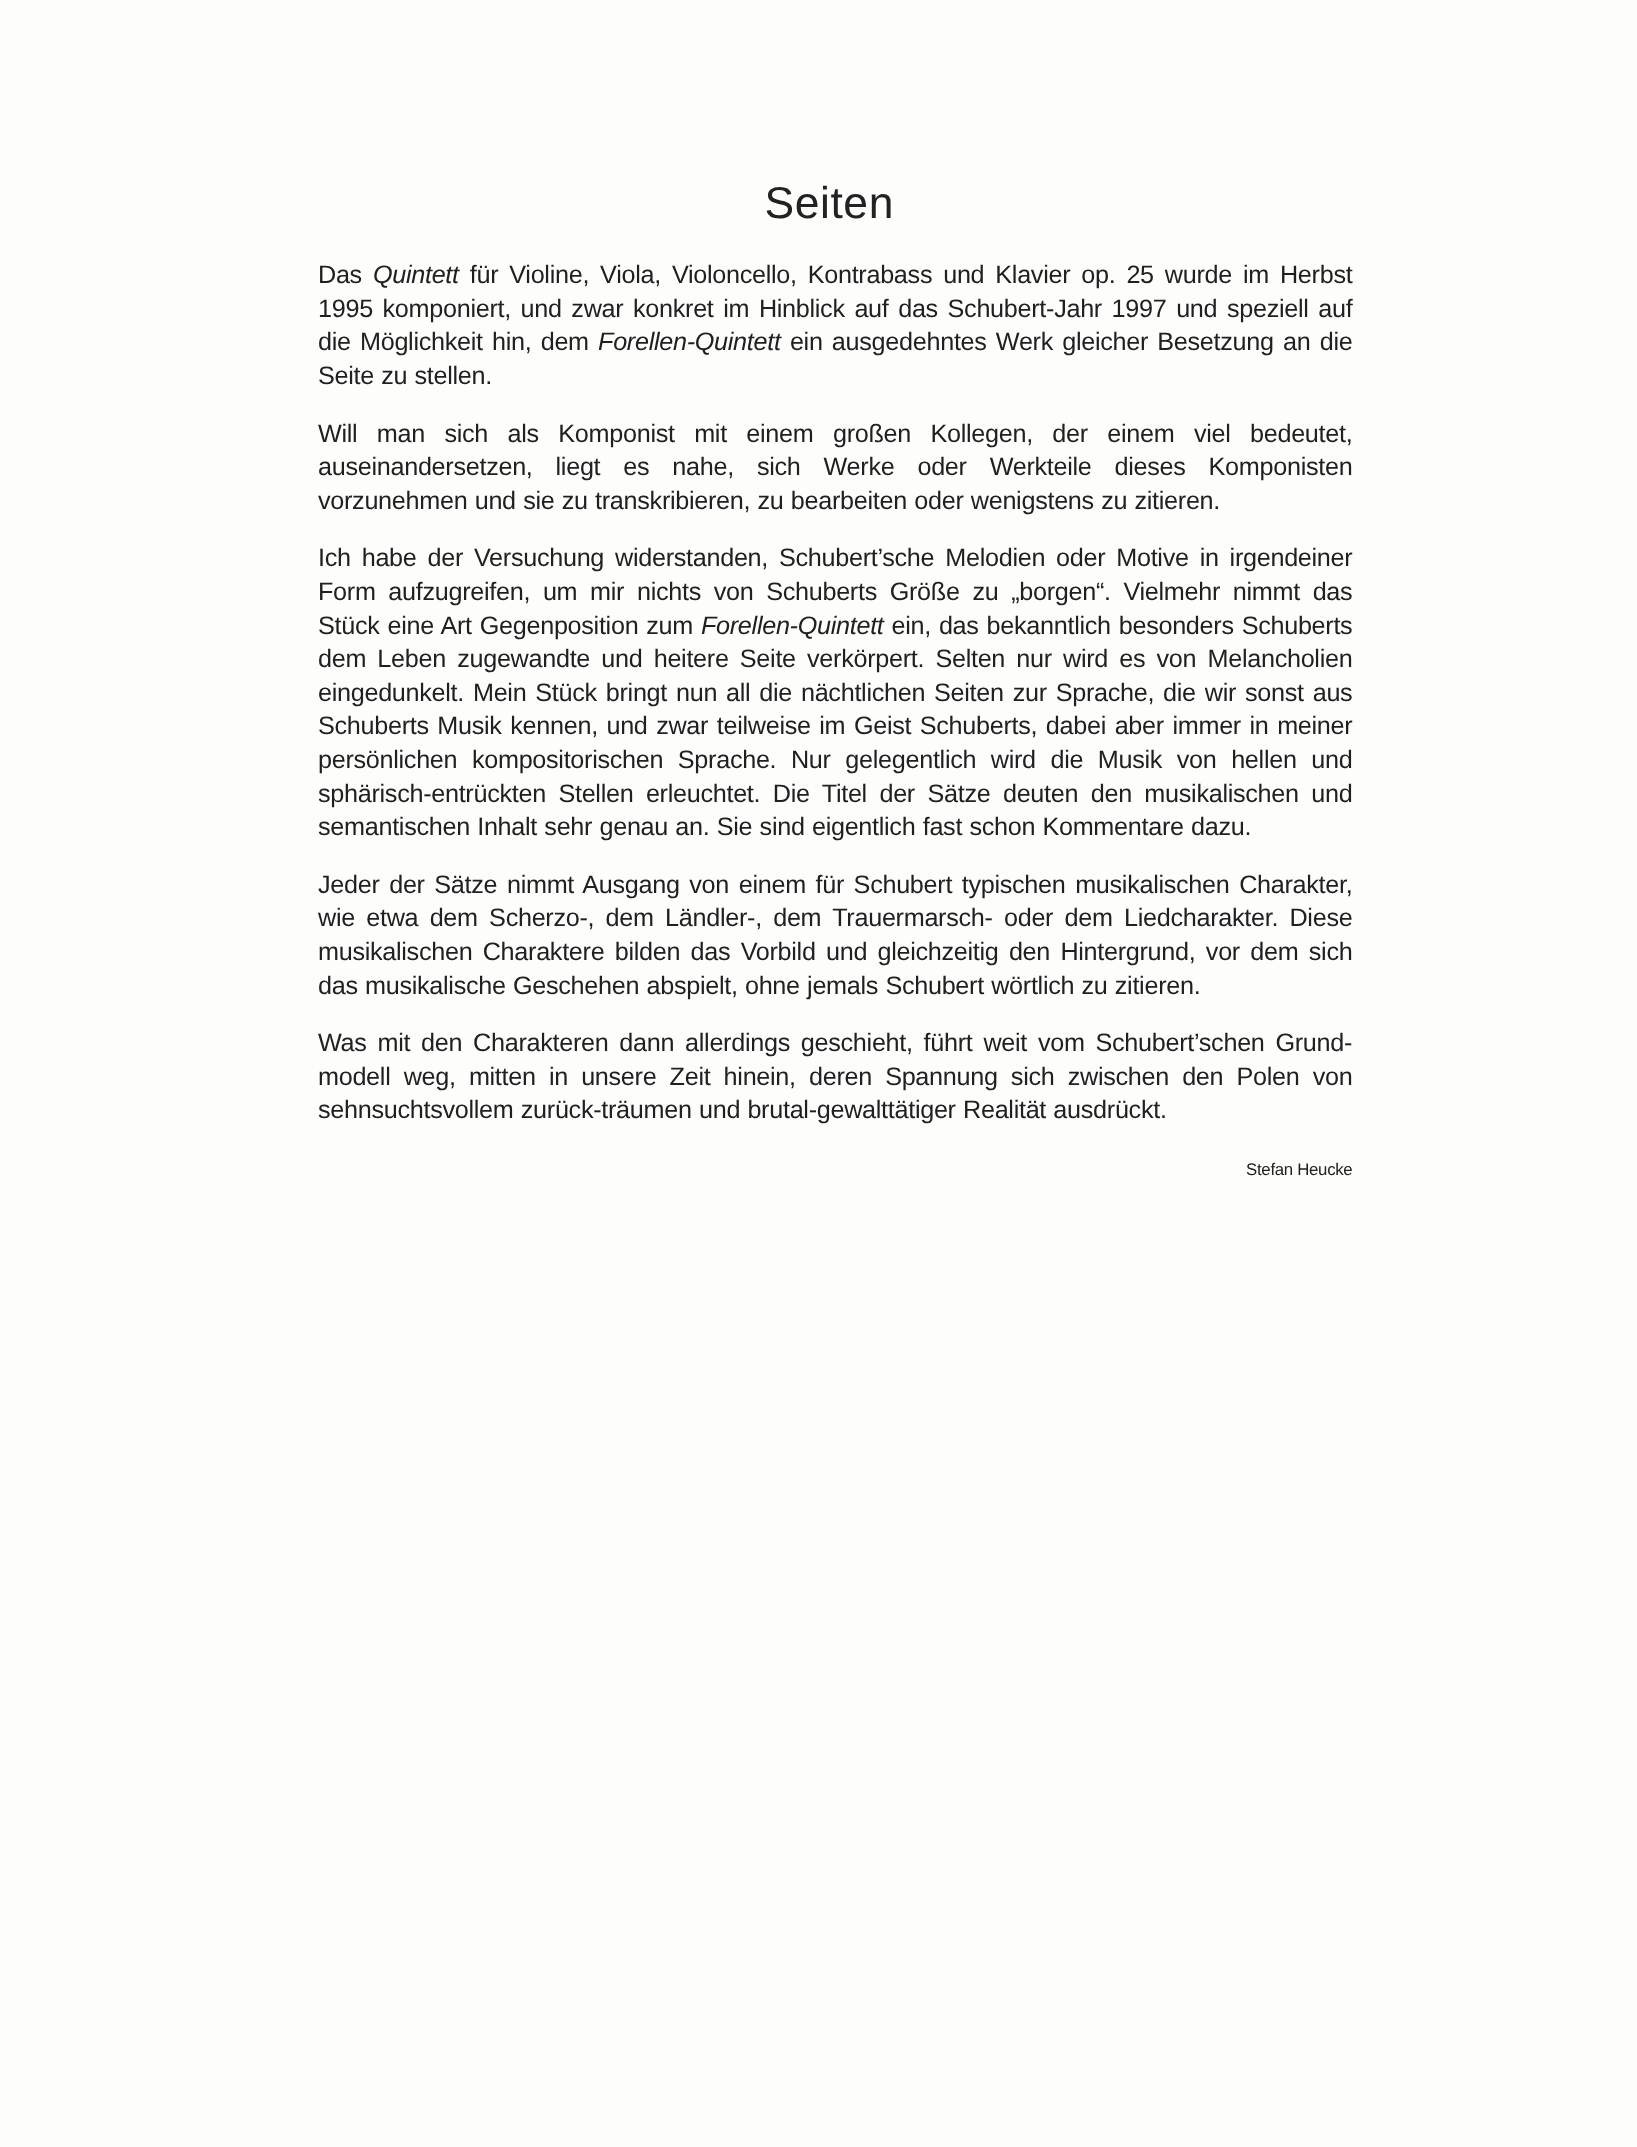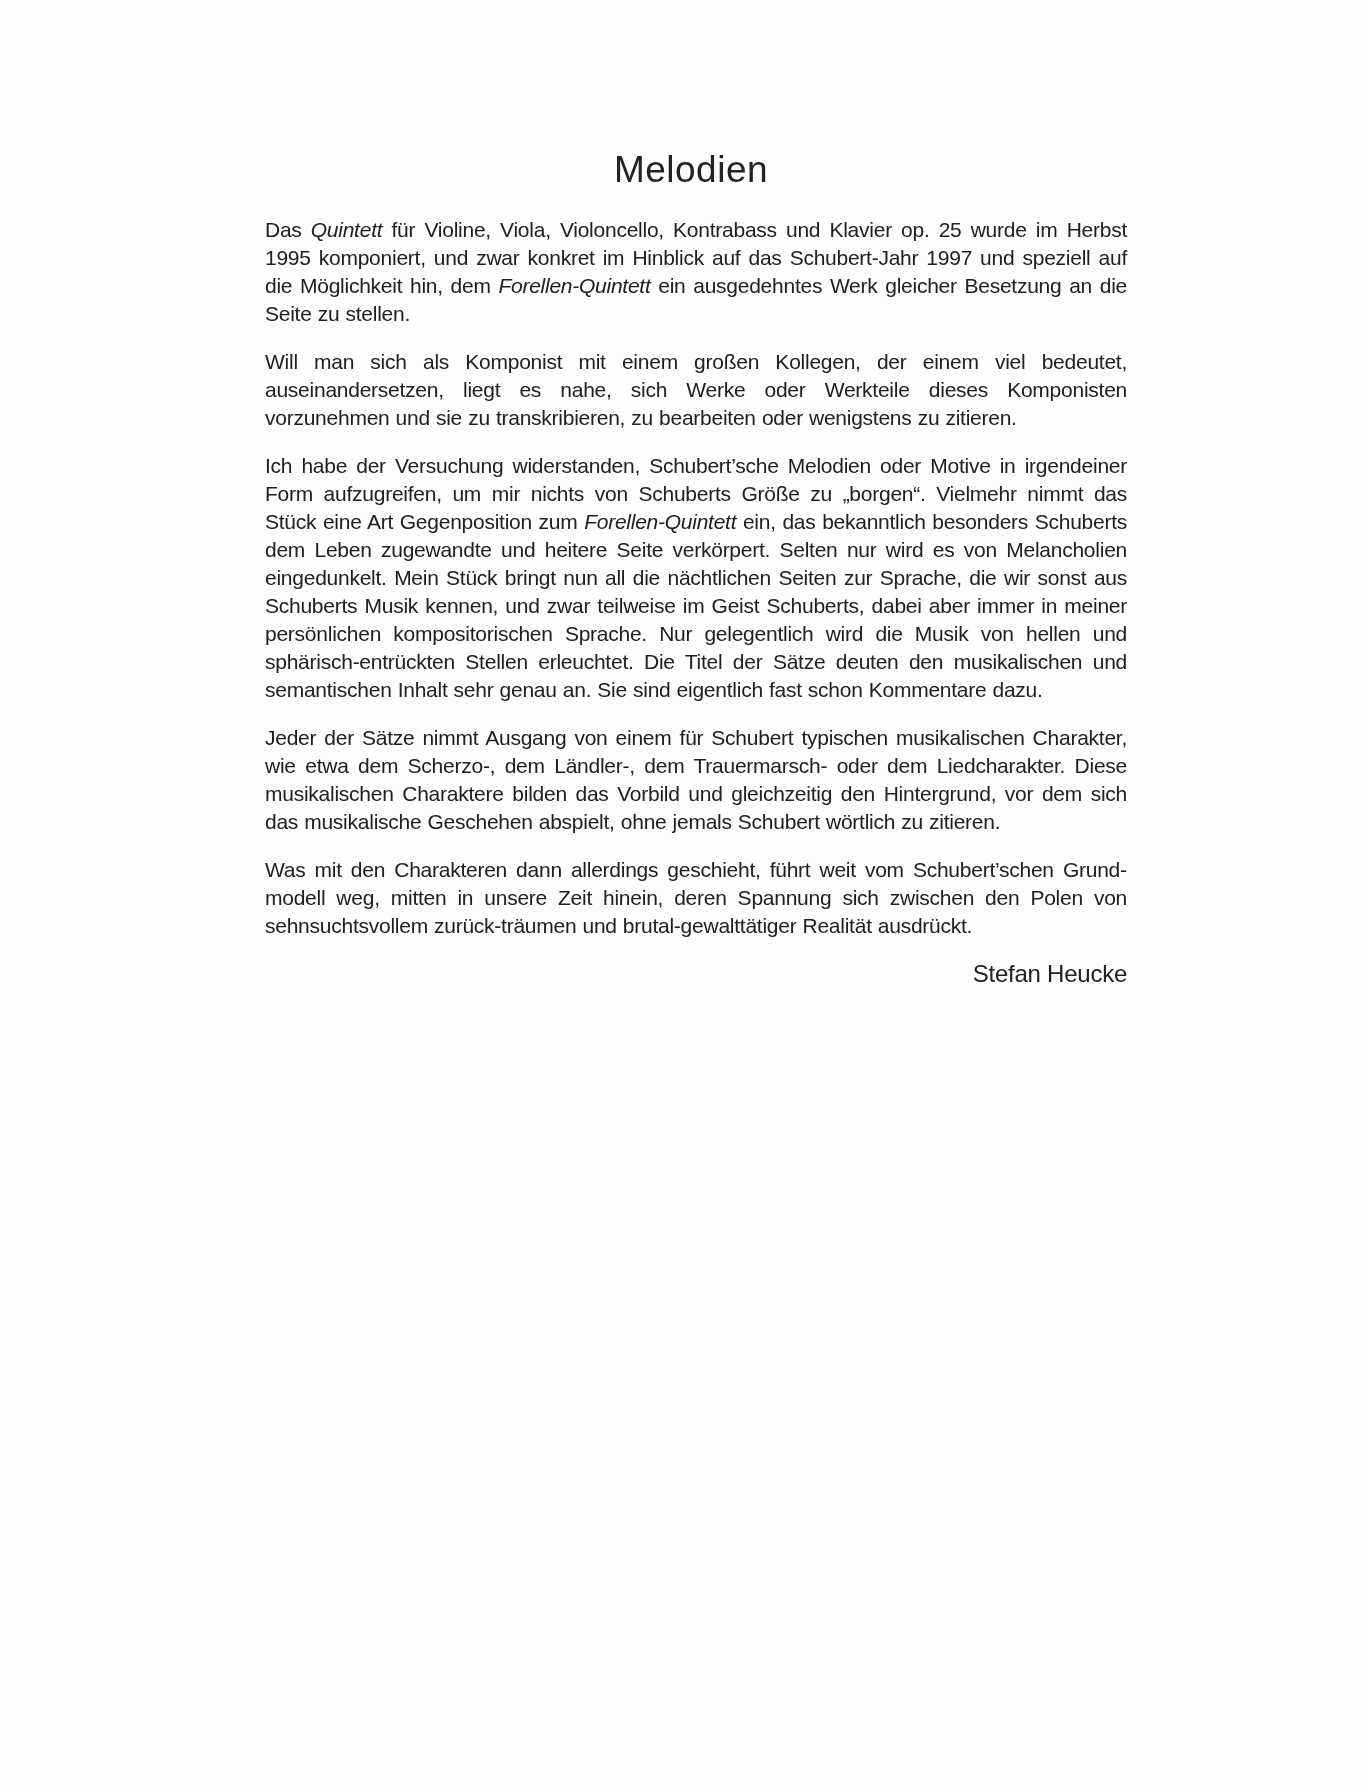--- a/index.html
+++ b/index.html
@@ -38,33 +38,33 @@
     letter-spacing: -0.25px;
     word-spacing: 0.5px;
     text-align: justify;
     color: #202020;
   }
   .paragraphs p.body-paragraph span.italic {
     font-style: italic;
   }
   .signature {
     margin-top: 4px;
-    font-size: 24px;
+    font-size: 14px;
     line-height: 28px;
     letter-spacing: -0.25px;
     text-align: right;
     color: #202020;
   }
 </style>
 </head>
 <body>
 
 <div class="page">
   <div class="content">
-    <h1 class="doc-title">Melodien</h1>
+    <h1 class="doc-title">Seiten</h1>
 
     <div class="paragraphs">
         <p class="body-paragraph"><span class="">Das </span><span class="italic">Quintett</span><span class=""> für Violine, Viola, Violoncello, Kontrabass und Klavier op. 25 wurde im Herbst 1995 komponiert, und zwar konkret im Hinblick auf das Schubert-Jahr 1997 und speziell auf die Möglichkeit hin, dem </span><span class="italic">Forellen-Quintett</span><span class=""> ein ausgedehntes Werk gleicher Besetzung an die Seite zu stellen.</span></p>
         <p class="body-paragraph"><span class="">Will man sich als Komponist mit einem großen Kollegen, der einem viel bedeutet, auseinander­setzen, liegt es nahe, sich Werke oder Werkteile dieses Komponisten vorzunehmen und sie zu transkribieren, zu bearbeiten oder wenigstens zu zitieren.</span></p>
         <p class="body-paragraph"><span class="">Ich habe der Versuchung widerstanden, Schubert’sche Melodien oder Motive in irgendeiner Form aufzugreifen, um mir nichts von Schuberts Größe zu „borgen“. Vielmehr nimmt das Stück eine Art Gegenposition zum </span><span class="italic">Forellen-Quintett</span><span class=""> ein, das bekanntlich besonders Schuberts dem Leben zugewandte und heitere Seite verkörpert. Selten nur wird es von Melancholien eingedunkelt. Mein Stück bringt nun all die nächtlichen Seiten zur Sprache, die wir sonst aus Schuberts Musik kennen, und zwar teilweise im Geist Schuberts, dabei aber immer in meiner persönlichen kompositorischen Sprache. Nur gelegentlich wird die Musik von hellen und sphärisch-entrückten Stellen erleuchtet. Die Titel der Sätze deuten den musikalischen und semantischen Inhalt sehr genau an. Sie sind eigentlich fast schon Kommentare dazu.</span></p>
         <p class="body-paragraph"><span class="">Jeder der Sätze nimmt Ausgang von einem für Schubert typischen musikalischen Charakter, wie etwa dem Scherzo-, dem Ländler-, dem Trauermarsch- oder dem Liedcharakter. Diese musikalischen Charaktere bilden das Vorbild und gleichzeitig den Hintergrund, vor dem sich das musikalische Geschehen abspielt, ohne jemals Schubert wörtlich zu zitieren.</span></p>
         <p class="body-paragraph"><span class="">Was mit den Charakteren dann allerdings geschieht, führt weit vom Schubert’schen Grund­modell weg, mitten in unsere Zeit hinein, deren Spannung sich zwischen den Polen von sehnsuchtsvollem zurück-träumen und brutal-gewalttätiger Realität ausdrückt.</span></p>
       </div>
 
     <div class="signature">Stefan Heucke</div>

